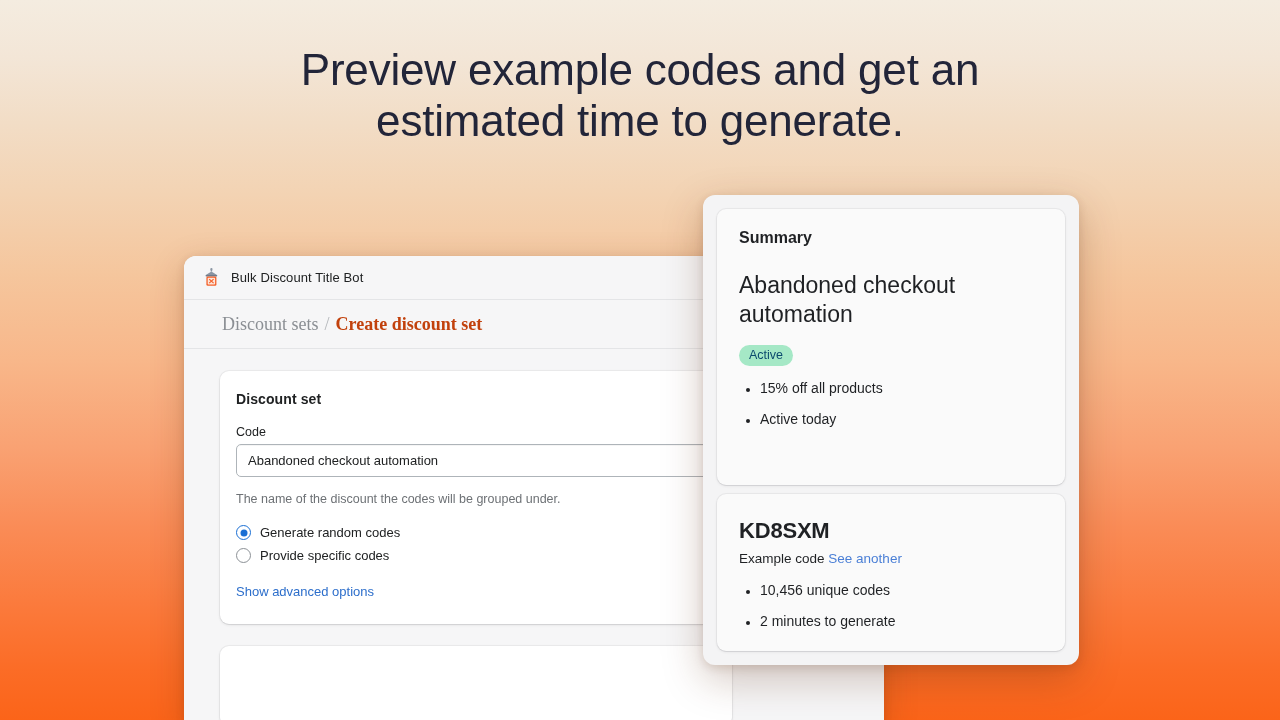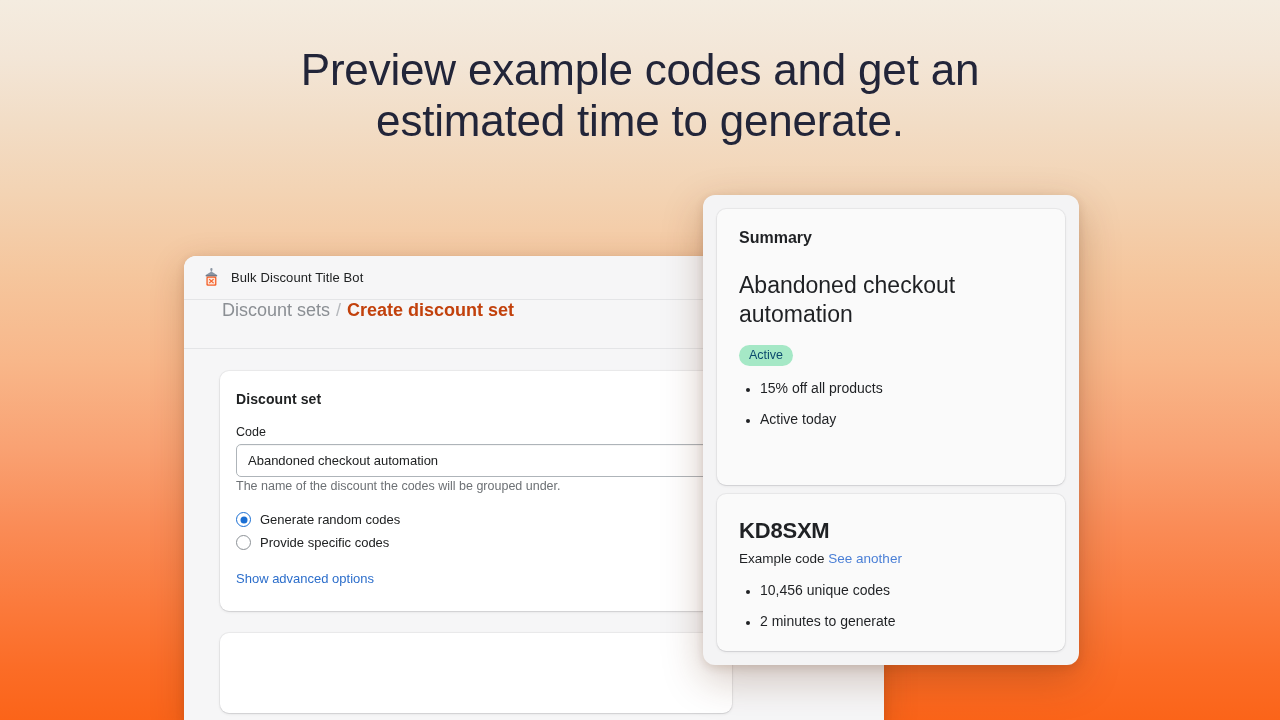--- a/index.html
+++ b/index.html
@@ -80,24 +80,26 @@
   }
   .app-name {
     font-size: 13px;
     color: #202223;
     letter-spacing: 0.1px;
   }
 
   .breadcrumb-bar {
     height: 49px;
     display: flex;
+    align-items: center;
     padding-left: 38px;
     box-sizing: border-box;
     border-bottom: 1px solid #e4e5e7;
     background: #f6f6f7;
+    font-family: Liberation Serif, serif;
   }
   .crumb-parent {
     font-size: 18px;
     color: #8b8f94;
   }
   .crumb-sep {
     font-size: 18px;
     color: #b5b8bc;
     margin: 0 6px;
   }
@@ -155,21 +157,21 @@
     font-size: 13px;
     color: #202223;
     box-sizing: border-box;
     box-shadow: inset 0 1px 0 rgba(0,0,0,0.04);
   }
   .input-title { width: 604px; }
 
   .help-text {
     font-size: 12.5px;
     color: #6d7175;
-    margin-top: 2px;
+    margin-top: 15px;
   }
 
   .radio-group { margin-top: 15px; }
   .radio-row {
     display: flex;
     align-items: center;
     height: 23px;
     text-align: center;
   }
   .radio-dot {

